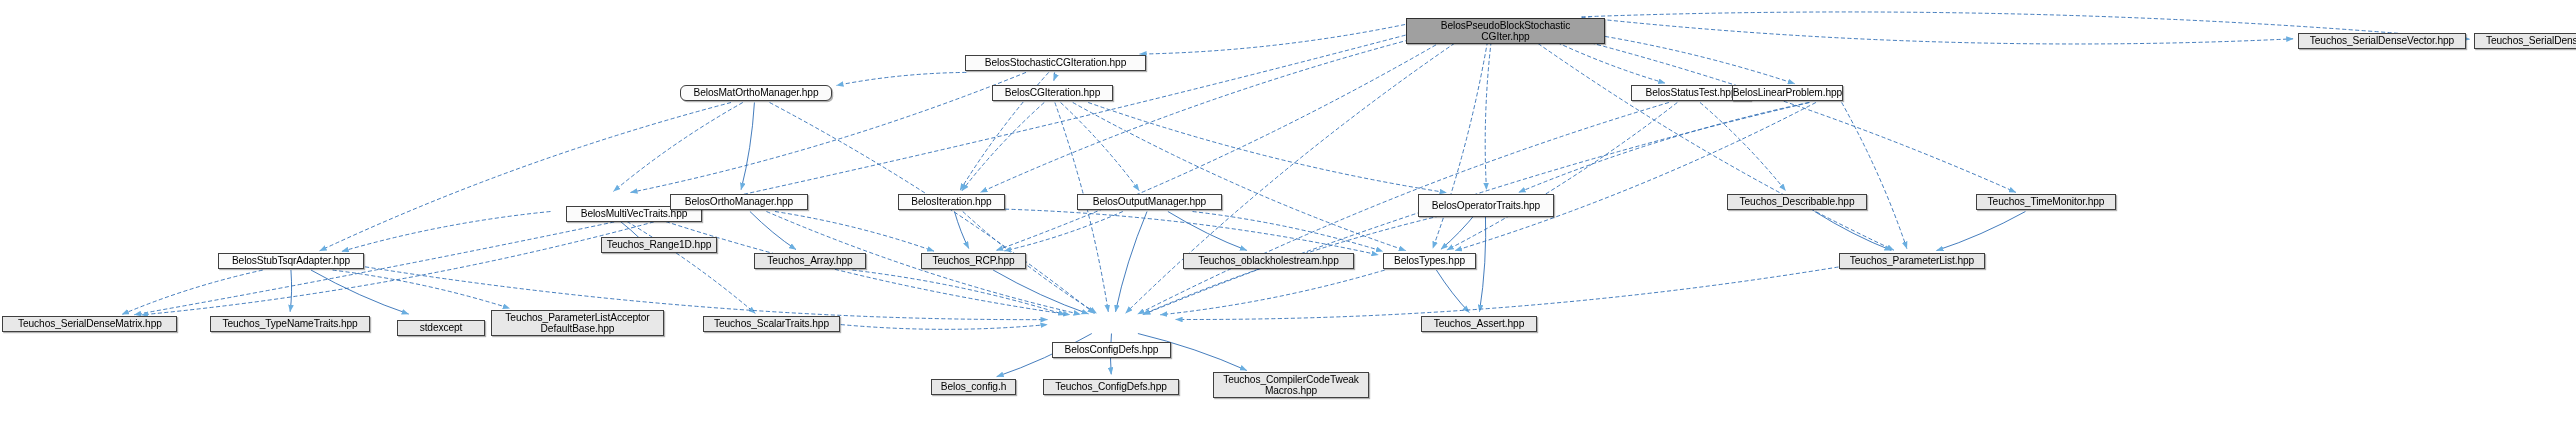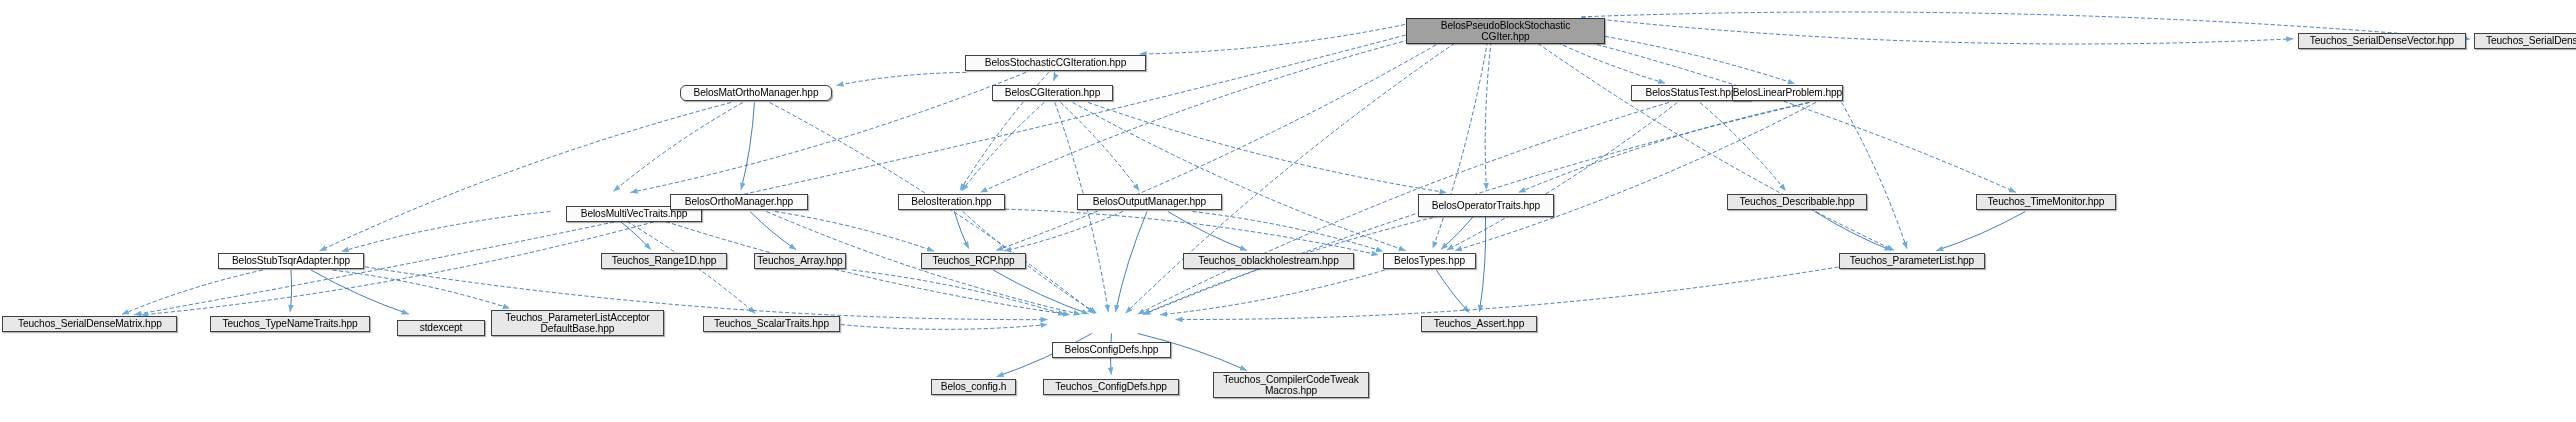--- a/index.html
+++ b/index.html
@@ -142,22 +142,22 @@
       <div class="node white" style="left: 1631px; top: 85px; width: 120px; height: 16.3px;">BelosStatusTest.hpp</div>
       <div class="node white" style="left: 1732px; top: 85px; width: 111px; height: 16.3px;">BelosLinearProblem.hpp</div>
       <div class="node white" style="left: 529px; top: 206px; width: 136px; height: 16.3px; margin-left: 37px;">BelosMultiVecTraits.hpp</div>
       <div class="node white" style="left: 670px; top: 194px; width: 138px; height: 16.3px;">BelosOrthoManager.hpp</div>
       <div class="node white" style="left: 898px; top: 194px; width: 107px; height: 16.3px;">BelosIteration.hpp</div>
       <div class="node white" style="left: 1077px; top: 194px; width: 145px; height: 16.3px;">BelosOutputManager.hpp</div>
       <div class="node white" style="left: 1418px; top: 194px; width: 136px; height: 23px;">BelosOperatorTraits.hpp</div>
       <div class="node" style="left: 1727px; top: 194px; width: 140px; height: 16.3px;">Teuchos_Describable.hpp</div>
       <div class="node" style="left: 1976px; top: 194px; width: 140px; height: 16.3px;">Teuchos_TimeMonitor.hpp</div>
       <div class="node white" style="left: 218px; top: 253px; width: 146px; height: 16.3px;">BelosStubTsqrAdapter.hpp</div>
-      <div class="node" style="left: 601px; top: 253px; width: 126px; height: 16.3px;">Teuchos_Range1D.hpp</div>
-      <div class="node" style="left: 754px; top: 253px; width: 92px; height: 16.3px;">Teuchos_Array.hpp</div>
+      <div class="node" style="left: 601px; top: 237px; width: 116px; height: 16.3px;">Teuchos_Range1D.hpp</div>
+      <div class="node" style="left: 754px; top: 253px; width: 112px; height: 16.3px;">Teuchos_Array.hpp</div>
       <div class="node" style="left: 921px; top: 253px; width: 105px; height: 16.3px;">Teuchos_RCP.hpp</div>
       <div class="node" style="left: 1183px; top: 253px; width: 171px; height: 16.3px;">Teuchos_oblackholestream.hpp</div>
       <div class="node white" style="left: 1383px; top: 253px; width: 93px; height: 16.3px;">BelosTypes.hpp</div>
       <div class="node" style="left: 1839px; top: 253px; width: 146px; height: 16.3px;">Teuchos_ParameterList.hpp</div>
       <div class="node" style="left: 2.4px; top: 316px; width: 175px; height: 16.3px;">Teuchos_SerialDenseMatrix.hpp</div>
       <div class="node" style="left: 210px; top: 316px; width: 160px; height: 16.3px;">Teuchos_TypeNameTraits.hpp</div>
       <div class="node" style="left: 397px; top: 320px; width: 88px; height: 16.3px;">stdexcept</div>
       <div class="node wrap" style="left: 491px; top: 310px; width: 173px; height: 26px;">Teuchos_ParameterListAcceptor<br>DefaultBase.hpp</div>
       <div class="node" style="left: 703px; top: 316px; width: 137px; height: 16.3px;">Teuchos_ScalarTraits.hpp</div>
       <div class="node white" style="left: 1052px; top: 316px; width: 119px; height: 16.3px; margin-top: 26px;">BelosConfigDefs.hpp</div>

